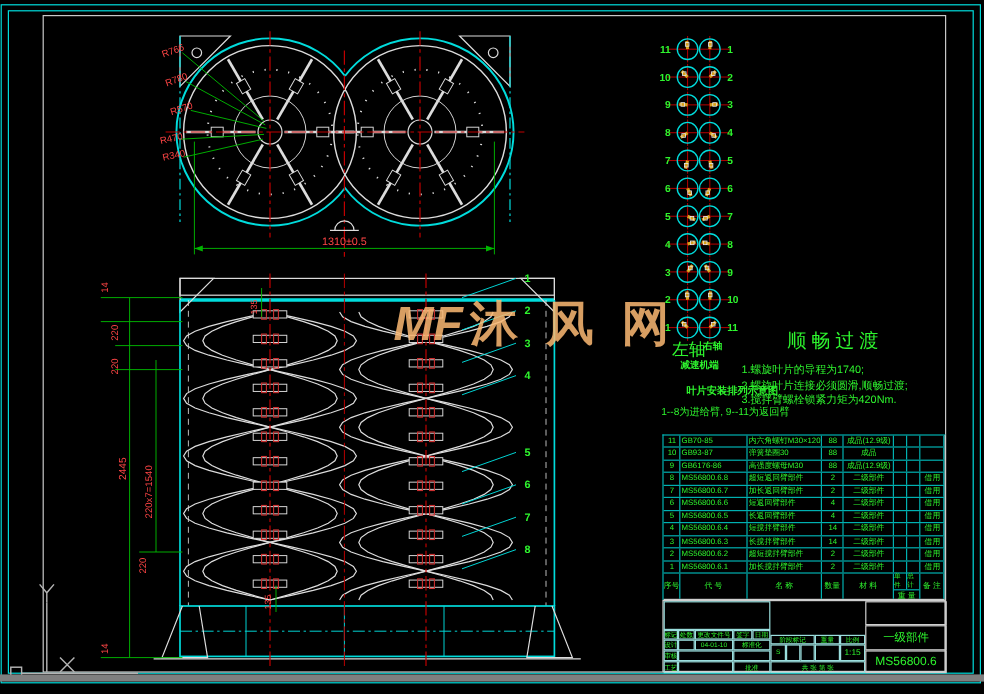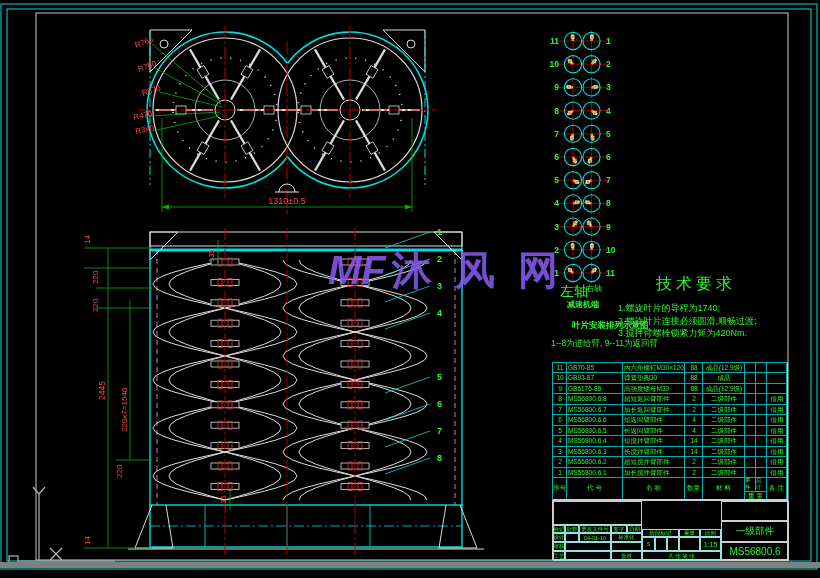--- a/index.html
+++ b/index.html
@@ -30,21 +30,21 @@
   .wsplit .w-top{display:flex;flex:1;border-bottom:1px solid #00b0b0;}
   .wsplit .w-top div{flex:1;border-right:1px solid #00b0b0;font-size:5.5px;display:flex;align-items:center;justify-content:center;}
   .wsplit .w-top div:last-child{border-right:none;}
   .wsplit .w-bot{flex:1;display:flex;align-items:center;justify-content:center;}
   
   #tb{left:552px;top:500px;width:236px;height:60px;box-sizing:border-box;
       border:1px solid #cfcfcf;color:#2ef52e;}
   .tb-cell{position:absolute;box-sizing:border-box;border:1px solid #9adedd;display:flex;
            align-items:center;justify-content:center;overflow:hidden;white-space:nowrap;}
   .tiny{font-size:5.5px;}
-  .wm{color:#8b5cf6;font-weight:bold;}
+  .wm{color:#fdba74;font-weight:bold;}
 </style>
 </head>
 <body>
 
 <div id="canvas">
 
   <svg id="draw" width="820" height="578" viewBox="0 0 820 578">
 
     <g>
       <rect x="1" y="4" width="816" height="565" fill="none" stroke="#00dcdc" stroke-width="1"></rect>
@@ -443,26 +443,26 @@
       <path d="M50 548 l12 12 M62 548 l-12 12" stroke="#b4b4b4"></path>
     </g>
   </svg>
 
   <div class="abs wm" style="left:328px;top:248px;display:flex;align-items:flex-start;opacity:0.85;">
     <span style="font-size:40px;font-style:italic;line-height:44px;">MF</span>
     <span style="font-size:40px;line-height:44px;letter-spacing:6px;margin-left:6px;">沐 风 网</span>
   </div>
 
   <div class="abs lbl" style="left:560px;top:283px;font-size:14px;font-weight:normal;">左轴</div>
-  <div class="abs lbl" style="left:586px;top:283px;font-size:8px;font-weight:normal;">右轴</div>
+  <div class="abs lbl" style="left:586px;top:283px;font-size:8px;font-weight:bold;">右轴</div>
   <div class="abs lbl" style="left:567px;top:299px;font-size:8px;font-weight:bold;text-align:center;">减速机端</div>
   <div class="abs lbl" style="left:556px;top:320px;font-size:8.5px;font-weight:bold;margin-left:16px;">叶片安装排列示意图</div>
   <div class="abs lbl" style="left:551px;top:338px;font-size:8.5px;">1--8为进给臂, 9--11为返回臂</div>
 
-  <div class="abs tech-title" style="left:656px;top:274px;">技术要求</div>
+  <div class="abs tech-title" style="left:656px;top:274px;">顺畅过渡</div>
   <div class="abs" style="left:618px;top:302px;">
     <div class="tech-item">1.螺旋叶片的导程为1740;</div>
     <div class="tech-item">2.螺旋叶片连接必须圆滑,顺畅过渡;</div>
     <div class="tech-item">3.搅拌臂螺栓锁紧力矩为420Nm.</div>
   </div>
 
   <div id="bom" class="abs">
     <div id="bom-rows">
         <div class="bom-row">
           <div class="c-no">11</div>

